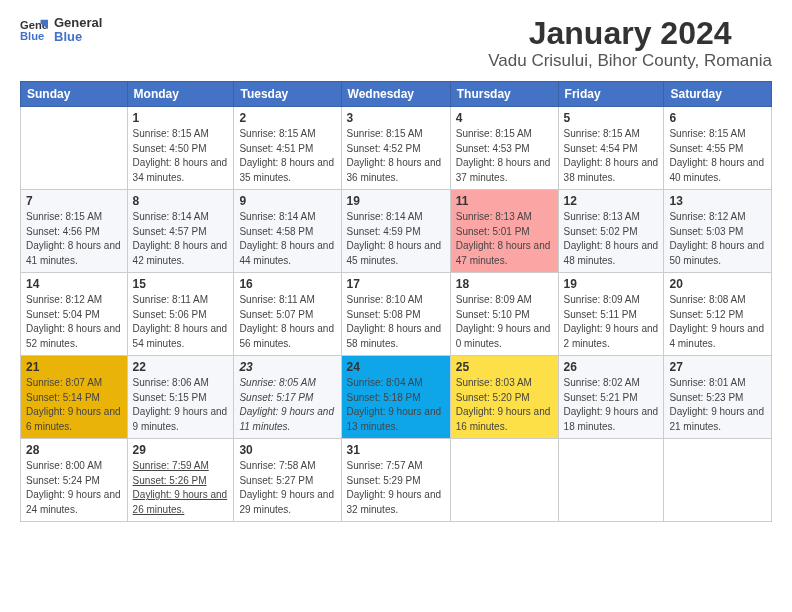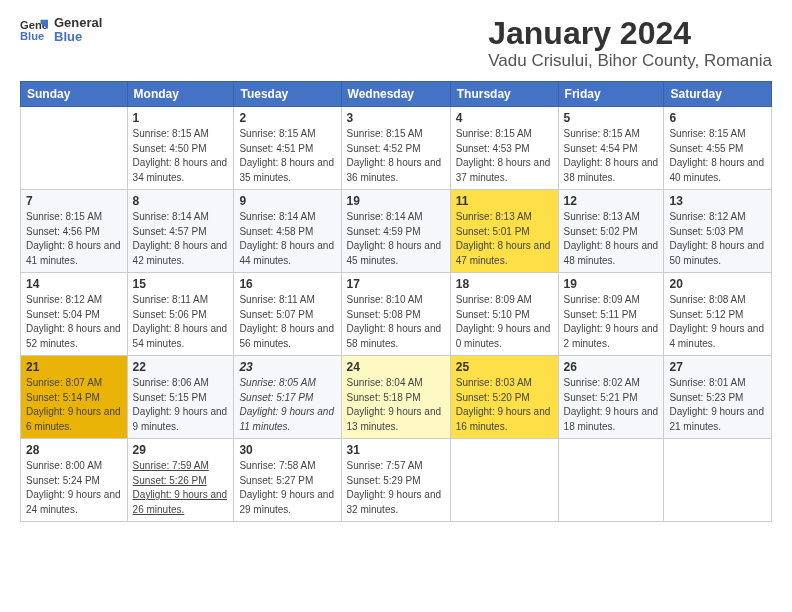--- a/index.html
+++ b/index.html
@@ -25,21 +25,21 @@
     .logo {
       display: flex;
       align-items: center;
       gap: 4px;
     }
     .logo-icon {
       width: 28px;
       height: 28px;
     }
     .title-area {
-      text-align: left;
+      text-align: center;
       margin-left: 44px;
     }
     .month-title {
       font-size: 32px;
       font-weight: bold;
       color: #333;
       line-height: 1.1;
     }
     .location-title {
       font-size: 17px;
@@ -178,21 +178,21 @@
             <div class="day-detail" style="white-space: pre-line;">Sunrise: 8:14 AM
 Sunset: 4:58 PM
 Daylight: 8 hours and 44 minutes.</div>
           </td>
           <td style="background: rgb(245, 247, 251);">
             <span class="day-number">19</span>
             <div class="day-detail" style="white-space: pre-line;">Sunrise: 8:14 AM
 Sunset: 4:59 PM
 Daylight: 8 hours and 45 minutes.</div>
           </td>
-          <td style="background: #fde047;">
+          <td style="background: #fca5a5;">
             <span class="day-number">11</span>
             <div class="day-detail" style="white-space: pre-line;">Sunrise: 8:13 AM
 Sunset: 5:01 PM
 Daylight: 8 hours and 47 minutes.</div>
           </td>
           <td style="background: rgb(245, 247, 251);">
             <span class="day-number">12</span>
             <div class="day-detail" style="white-space: pre-line;">Sunrise: 8:13 AM
 Sunset: 5:02 PM
 Daylight: 8 hours and 48 minutes.</div>
@@ -260,21 +260,21 @@
             <div class="day-detail" style="white-space: pre-line;">Sunrise: 8:06 AM
 Sunset: 5:15 PM
 Daylight: 9 hours and 9 minutes.</div>
           </td>
           <td style="background: rgb(245, 247, 251); font-style: italic;">
             <span class="day-number">23</span>
             <div class="day-detail" style="white-space: pre-line;">Sunrise: 8:05 AM
 Sunset: 5:17 PM
 Daylight: 9 hours and 11 minutes.</div>
           </td>
-          <td style="background: #fef9c3; margin-left: 6px;">
+          <td style="background: #0ea5e9; margin-left: 6px;">
             <span class="day-number">24</span>
             <div class="day-detail" style="white-space: pre-line;">Sunrise: 8:04 AM
 Sunset: 5:18 PM
 Daylight: 9 hours and 13 minutes.</div>
           </td>
           <td style="background: #fde047;">
             <span class="day-number">25</span>
             <div class="day-detail" style="white-space: pre-line;">Sunrise: 8:03 AM
 Sunset: 5:20 PM
 Daylight: 9 hours and 16 minutes.</div>

